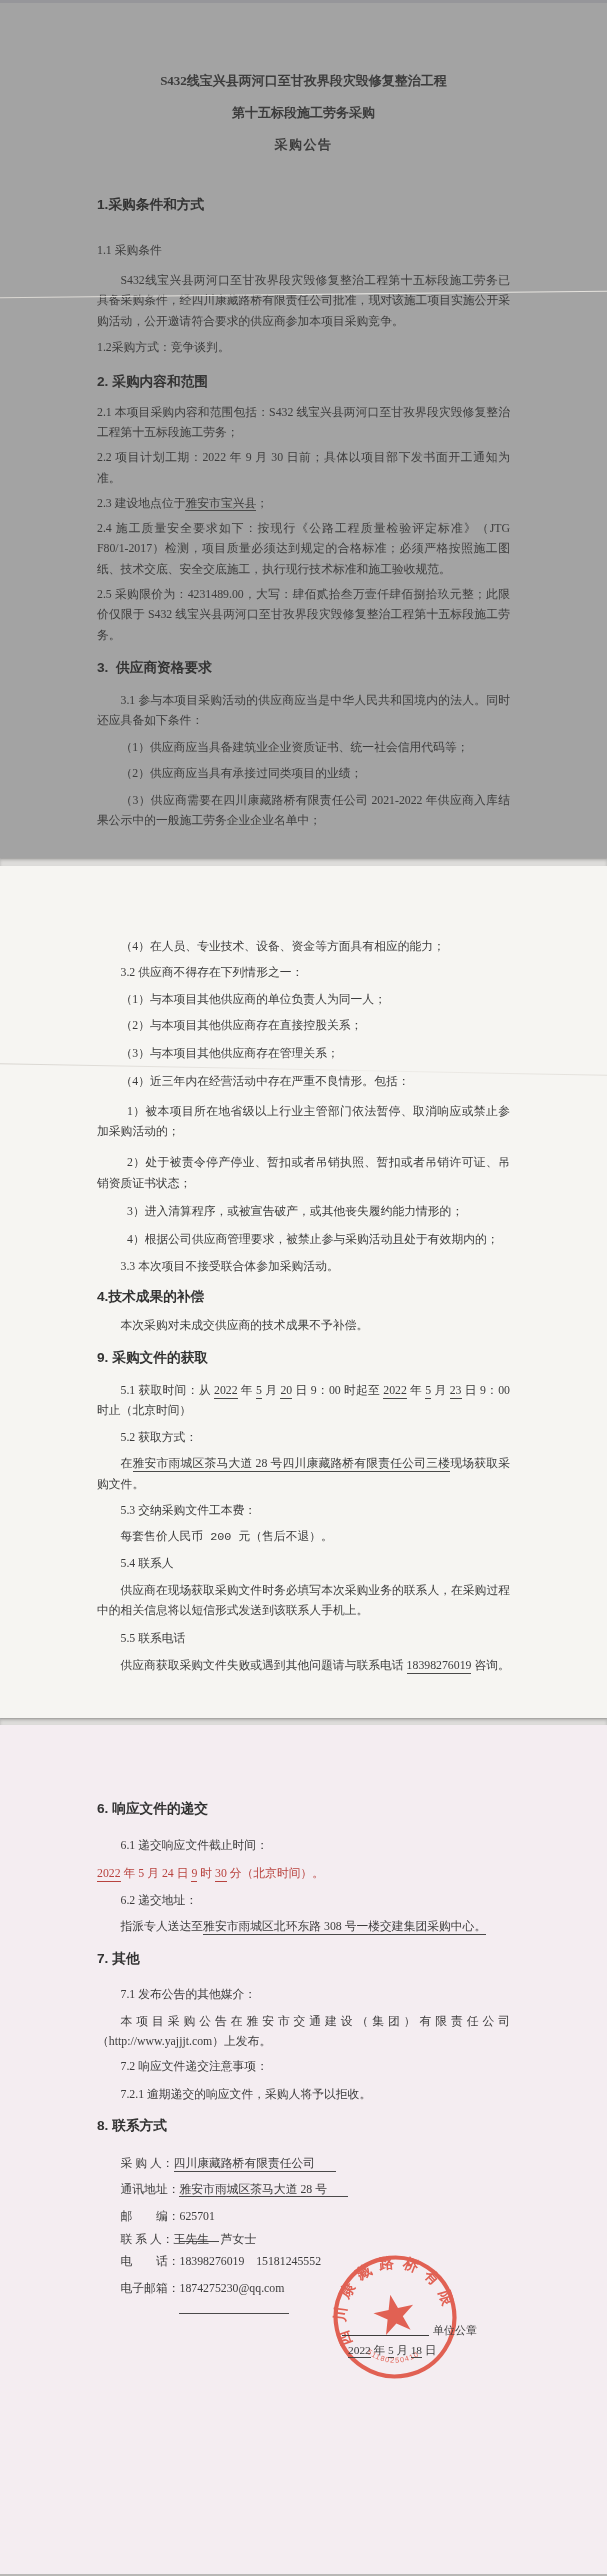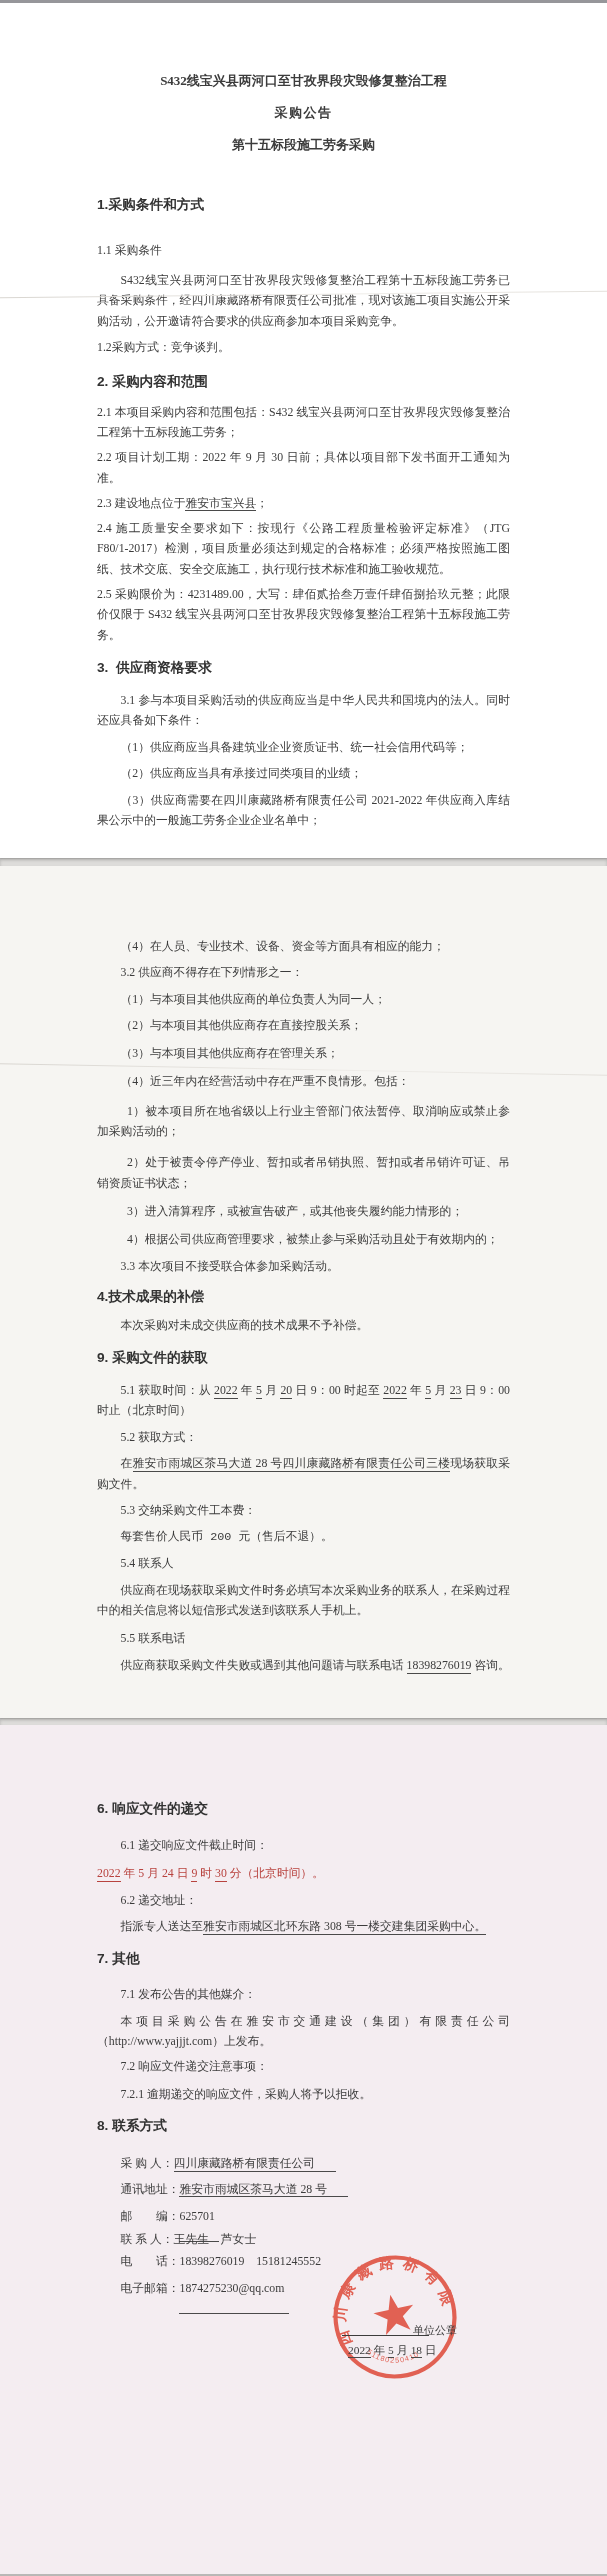--- a/index.html
+++ b/index.html
@@ -3,54 +3,54 @@
 <meta charset="utf-8">
 <style>
   html,body{margin:0;padding:0;}
   #canvas{position:relative;width:607px;height:2576px;background:#d6d5d3;overflow:hidden;}
   .tstrip{height:3px;background:#96969a;}
   .bstrip{position:absolute;left:0;bottom:0;width:100%;height:2.3px;background:#b9b8b6;}
   .gap{height:7.6px;background:#dddcda;box-shadow:inset 0 2.3px 3px rgba(0,0,0,.18);}
   .page{position:relative;width:100%;box-sizing:border-box;padding:0 97px;
         color:#3c3c3c;font-family:"Liberation Serif","DejaVu Serif",serif;
         font-size:11.8px;line-height:20.5px;box-shadow:0 0.8px 1.5px rgba(0,0,0,.25);}
-  .p1{height:855px;background:#ffffff;padding-top:68px;}
+  .p1{height:855px;background:#a3a3a3;padding-top:68px;}
   .p2{height:852px;background:#f6f5f2;padding-top:70px;}
   .p3{height:852px;background:#f4edf1;padding-top:72px;}
   .tt{text-align:center;font-weight:bold;font-size:13px;line-height:20px;margin:0 0 12px 0;}
   .h{font-family:"Liberation Sans","DejaVu Sans",sans-serif;font-weight:bold;
      font-size:13.7px;line-height:23px;white-space:pre-wrap;margin:0;color:#333;}
   .ln{margin:0;text-align:justify;}
   .ind{text-indent:23.5px;}
   .ind2{text-indent:30px;}
   .u{border-bottom:0.8px solid #4a4a4a;padding-bottom:0.8px;}
   .red{color:#b8433f;}
   .ured{border-bottom:0.8px solid #b8433f;padding-bottom:0.8px;}
   .uv{border-bottom:0.8px solid #4a4a4a;padding-bottom:0.8px;padding-right:21px;}
   .uvs{border-bottom:0.8px solid #4a4a4a;padding-bottom:18px;padding-right:4.6px;}
   .crease{position:absolute;left:-7.6px;width:622px;height:0.8px;
           background:linear-gradient(90deg,#d8d5d0,#efede9 60%,#e3e0db);}
   .stamp{position:absolute;left:328px;top:525px;width:134px;height:134px;
          transform:rotate(-12deg);opacity:.9;}
   .seal-line{position:absolute;left:342px;top:609px;width:87px;height:0.8px;
              border-bottom:1.5px solid #3c3c3c;}
-  .seal-label{position:absolute;left:413px;top:595px;font-size:11px;line-height:20.5px;}
+  .seal-label{position:absolute;left:433px;top:595px;font-size:11px;line-height:20.5px;}
   .seal-date{position:absolute;left:348px;top:615px;font-size:11.4px;line-height:20.5px;}
 </style>
 </head>
 <body>
 
 <div id="canvas">
   <div class="tstrip"></div>
 
   <div class="page p1">
     <div class="crease" style="top:291px;transform:rotate(-0.6deg);"></div>
     <p class="tt">S432线宝兴县两河口至甘孜界段灾毁修复整治工程</p>
+    <p class="tt">第十五标段施工劳务采购</p>
     <p class="tt" style="letter-spacing:1.5px;">采购公告</p>
-    <p class="tt">第十五标段施工劳务采购</p>
 
     <p class="h" style="margin-top:38px;">1.采购条件和方式</p>
     <p class="ln" style="margin-top:24px;">1.1 采购条件</p>
     <p class="ln ind" style="margin-top:9px;">S432线宝兴县两河口至甘孜界段灾毁修复整治工程第十五标段施工劳务已具备采购条件，经四川康藏路桥有限责任公司批准，现对该施工项目实施公开采购活动，公开邀请符合要求的供应商参加本项目采购竞争。</p>
     <p class="ln" style="margin-top:6px;">1.2采购方式：竞争谈判。</p>
 
     <p class="h" style="margin-top:12px;">2. 采购内容和范围</p>
     <p class="ln" style="margin-top:9px;">2.1 本项目采购内容和范围包括：S432 线宝兴县两河口至甘孜界段灾毁修复整治工程第十五标段施工劳务；</p>
     <p class="ln" style="margin-top:4.6px;">2.2 项目计划工期：2022 年 9 月 30 日前；具体以项目部下发书面开工通知为准。</p>
     <p class="ln" style="margin-top:4.6px;"><span>2.3 建设地点位于</span><span class="u">雅安市宝兴县</span><span>；</span></p>

